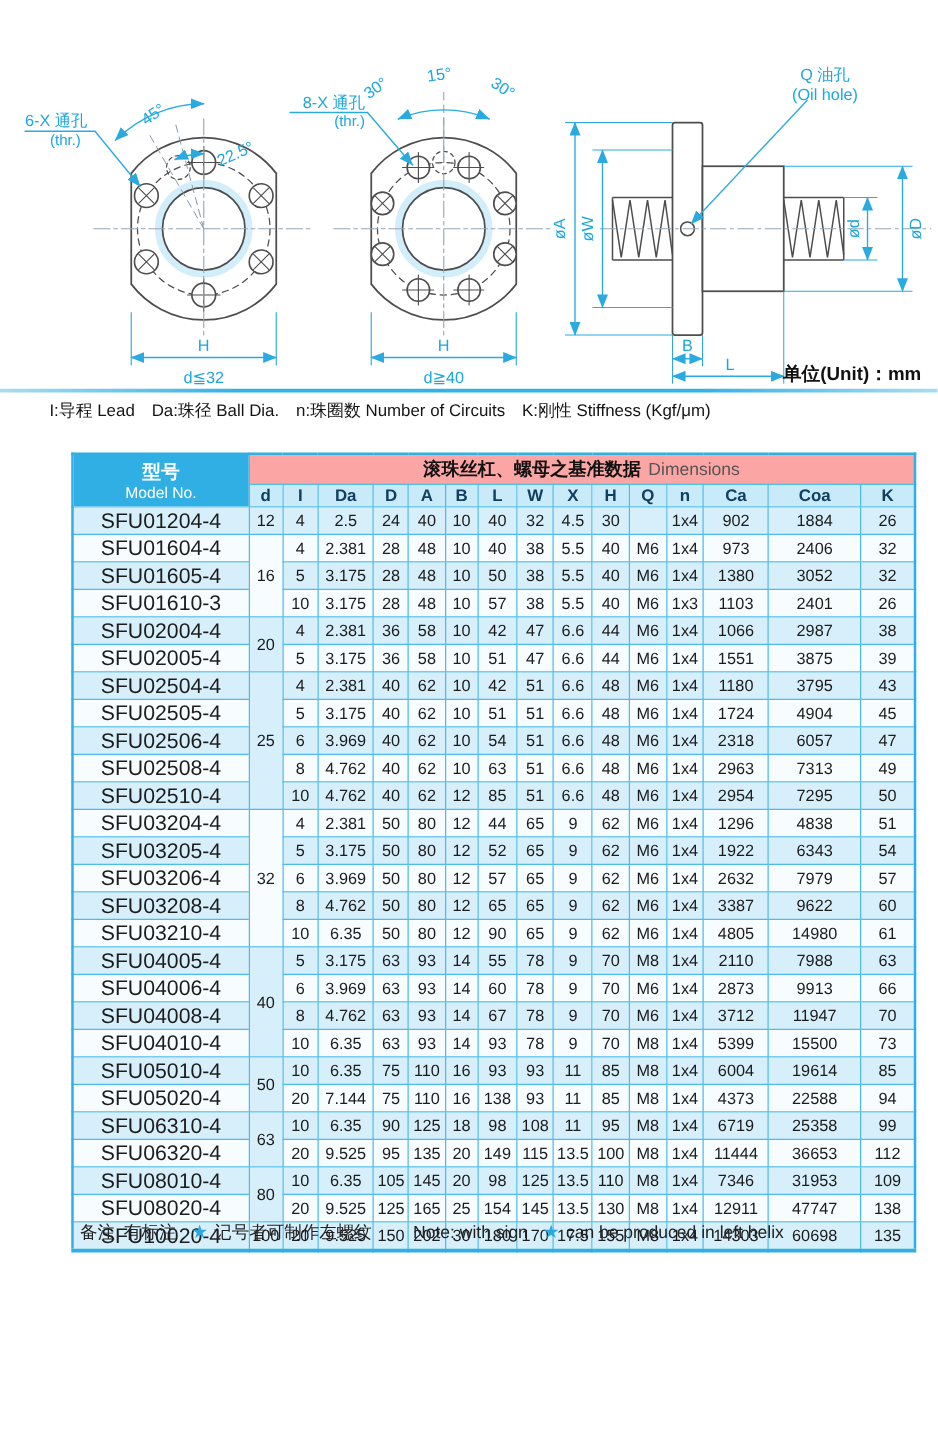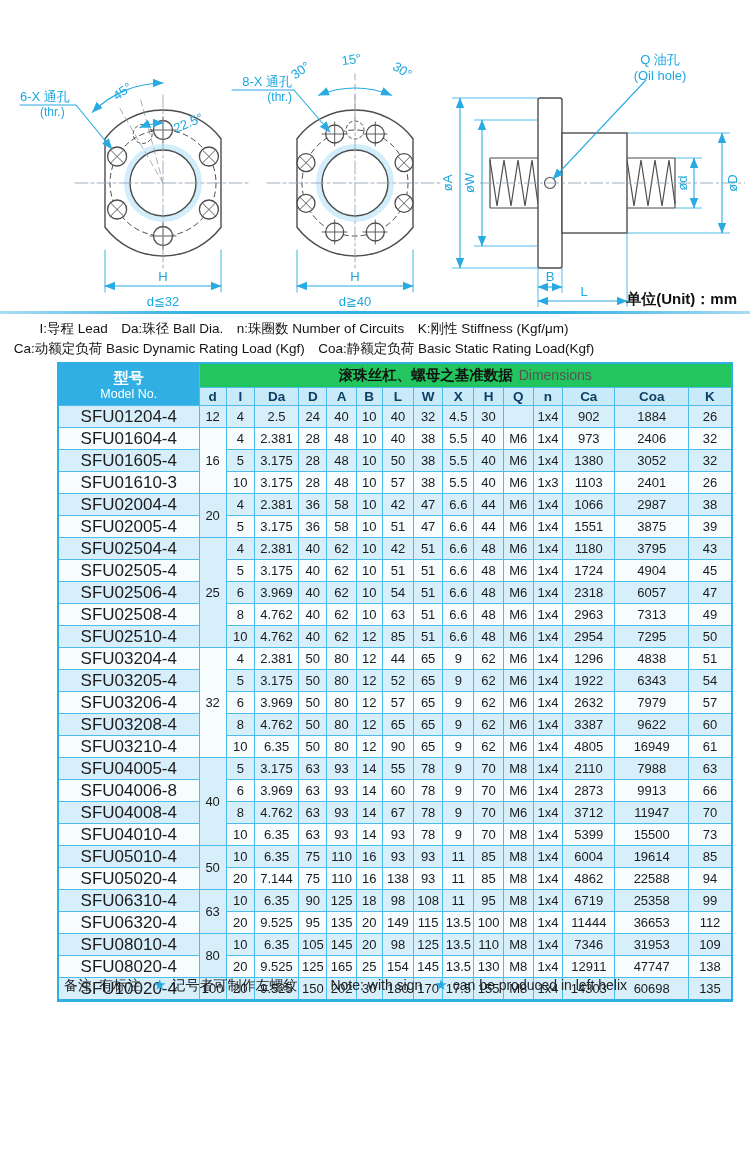--- a/index.html
+++ b/index.html
@@ -15,21 +15,21 @@
           font-size:13.5px;color:#141414;line-height:20px;}
   .tablewrap{position:absolute;top:362px;left:57px;}
   table{border-collapse:collapse;table-layout:fixed;width:676px;
         border:2px solid #2FAFE3;border-bottom:3px solid #2FAFE3;}
   th,td{border:1px solid #4cbcea;text-align:center;padding:0;overflow:hidden;white-space:nowrap;}
   thead tr.r1 th{height:23px;}
   thead tr.r2 th{height:17px;background:#C9EAF8;color:#0f3f63;font-size:13.5px;font-weight:bold;}
   .model-h{background:#2FAFE3;color:#fff;}
   .mh-cn{font-size:15px;font-weight:bold;line-height:19px;}
   .mh-en{font-size:12.5px;font-weight:normal;line-height:15px;}
-  .dims-h{background:#22c55e;margin-left:17px;}
+  .dims-h{background:#fca5a5;margin-left:17px;}
   .dims-cn{font-size:14.5px;font-weight:bold;color:#111;}
   .dims-en{font-size:14px;font-weight:normal;color:#555;margin-left:6px;}
   tbody td{height:21px;font-size:13px;color:#1c1c1c;}
   tbody tr:nth-child(odd){background:#d7eefb;}
   tbody tr:nth-child(even){background:#f7fcff;}
   td.model{position:relative;font-size:17px;}
   td.dcell{background:transparent;}
   .note{position:absolute;top:976px;left:64px;font-size:14px;color:#222;white-space:nowrap;}
   .note .seg{margin-right:7px;}
   .note .lbl{}
@@ -171,21 +171,20 @@
       <text class="dim" x="584" y="296" text-anchor="middle">L</text>
 
       <text class="unit" x="737" y="304" text-anchor="end">单位(Unit)：mm</text>
     </g>
   </svg>
 
   <div class="rule"></div>
 
   <div class="legend">
     <div>I:导程 Lead　Da:珠径 Ball Dia.　n:珠圈数 Number of Circuits　K:刚性 Stiffness (Kgf/μm)</div>
-    <div>Ca:动额定负荷 Basic Dynamic Rating Load (Kgf)　Coa:静额定负荷 Basic Static Rating Load(Kgf)</div>
   </div>
 
   <div class="tablewrap">
     <table>
       <colgroup>
         <col style="width:140px">
           <col style="width:27px">
           <col style="width:28px">
           <col style="width:44px">
         <col style="width:28px">
@@ -497,21 +496,21 @@
             <td>50</td>
             <td>80</td>
             <td>12</td>
             <td>90</td>
             <td>65</td>
             <td>9</td>
             <td>62</td>
             <td>M6</td>
             <td>1x4</td>
             <td>4805</td>
-            <td>16949</td>
+            <td>14980</td>
             <td>61</td>
           </tr>
           <tr>
             <td class="model">SFU04005-4</td>
             <td rowspan="4" class="dcell">40</td>
             <td>5</td>
             <td>3.175</td>
             <td>63</td>
             <td>93</td>
             <td>14</td>
@@ -519,21 +518,21 @@
             <td>78</td>
             <td>9</td>
             <td>70</td>
             <td>M8</td>
             <td>1x4</td>
             <td>2110</td>
             <td>7988</td>
             <td>63</td>
           </tr>
           <tr>
-            <td class="model">SFU04006-8</td>
+            <td class="model">SFU04006-4</td>
             <td>6</td>
             <td>3.969</td>
             <td>63</td>
             <td>93</td>
             <td>14</td>
             <td>60</td>
             <td>78</td>
             <td>9</td>
             <td>70</td>
             <td>M6</td>
@@ -600,21 +599,21 @@
             <td>7.144</td>
             <td>75</td>
             <td>110</td>
             <td>16</td>
             <td>138</td>
             <td>93</td>
             <td>11</td>
             <td>85</td>
             <td>M8</td>
             <td>1x4</td>
-            <td>4862</td>
+            <td>4373</td>
             <td>22588</td>
             <td>94</td>
           </tr>
           <tr>
             <td class="model">SFU06310-4</td>
             <td rowspan="2" class="dcell">63</td>
             <td>10</td>
             <td>6.35</td>
             <td>90</td>
             <td>125</td>

